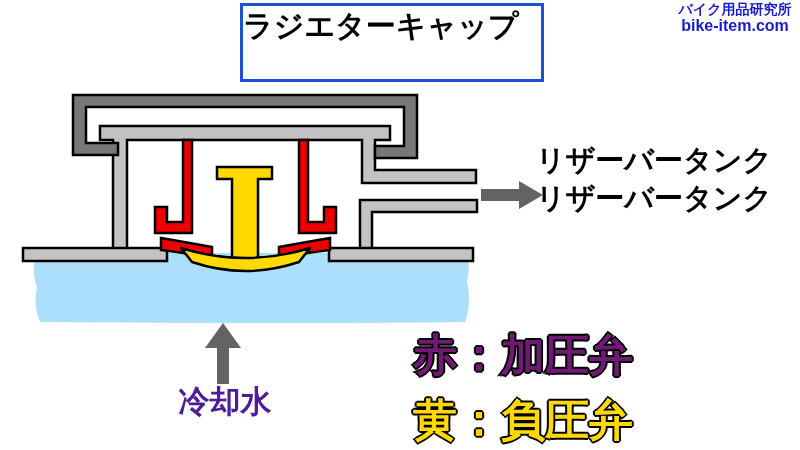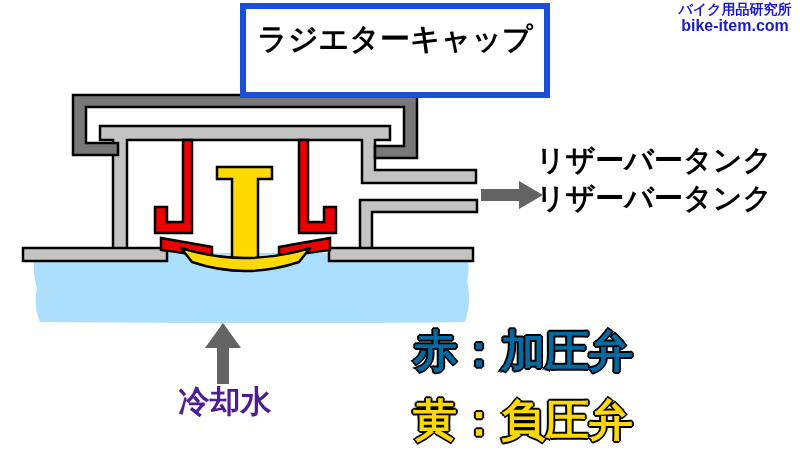--- a/index.html
+++ b/index.html
@@ -5,22 +5,22 @@
   html,body{margin:0;padding:0;}
   body{
     width:800px;height:450px;position:relative;overflow:hidden;
     background:#ffffff;
     font-family:"Liberation Sans","DejaVu Sans",sans-serif;
   }
   .abs{position:absolute;}
   
   .title-box{
     left:240px;top:3px;width:298px;height:71px;
-    border:6px solid #1d4ed8;background:#fff;
-    text-align:center;padding-top:12px;
+    border:3px solid #1d4ed8;background:#fff;
+    text-align:left;padding-top:2px;
   }
   .title-line{font-size:30px;font-weight:600;line-height:36px;color:#000;white-space:nowrap;}
   
   .watermark{left:672px;top:1px;width:126px;text-align:center;color:#1a1acd;}
   .wm-site{font-size:14px;font-weight:600;line-height:16px;white-space:nowrap;}
   .wm-url{font-size:16px;font-weight:700;line-height:17px;white-space:nowrap;}
   
   .diagram{left:0;top:0;width:800px;height:450px;}
   
   .reservoir-label{left:536px;top:141px;width:264px;text-align:left;color:#000;}
@@ -28,21 +28,21 @@
   
   .coolant-label{left:155px;top:381px;width:140px;text-align:center;
     font-size:31px;font-weight:600;color:#4c1d95;white-space:nowrap;}
   
   .legend{left:413px;top:322px;width:260px;}
   .legend-line{
     font-size:44px;font-weight:800;line-height:65px;white-space:nowrap;
     -webkit-text-stroke:2.2px #000;paint-order:stroke fill;
     text-shadow:2px 0 0 #000,-2px 0 0 #000,0 2px 0 #000,0 -2px 0 #000;
   }
-  .legend-red-text{color:#0369a1;font-family:Liberation Mono, monospace;}
+  .legend-red-text{color:#701a75;}
   .legend-yellow-text{color:#ffd900;}
 </style>
 </head>
 <body>
 
 <svg class="abs diagram" viewBox="0 0 800 450" xmlns="http://www.w3.org/2000/svg">
 
   <path d="M36,253 L466,253 Q471,266 467,281 Q472,302 465,322
            Q340,324 40,322 Q33,305 37,288 Q31,268 36,253 Z" fill="#acdffb"></path>
 

